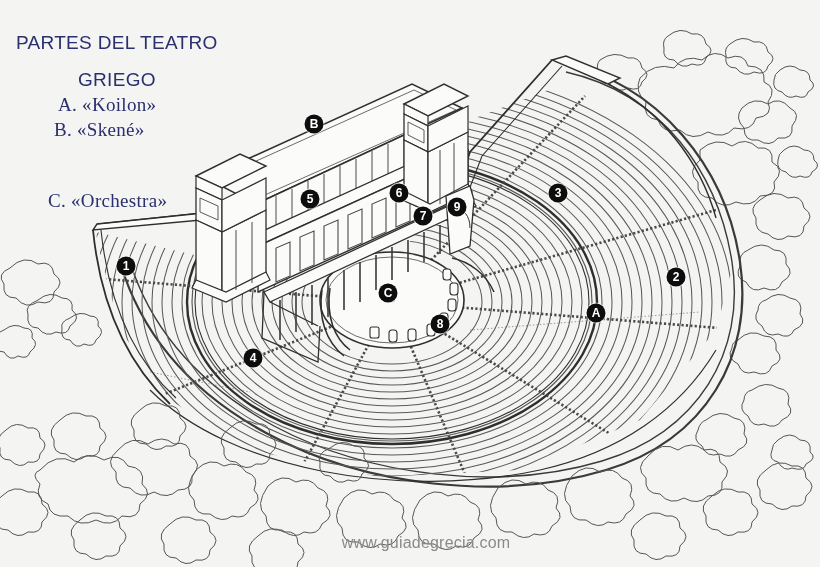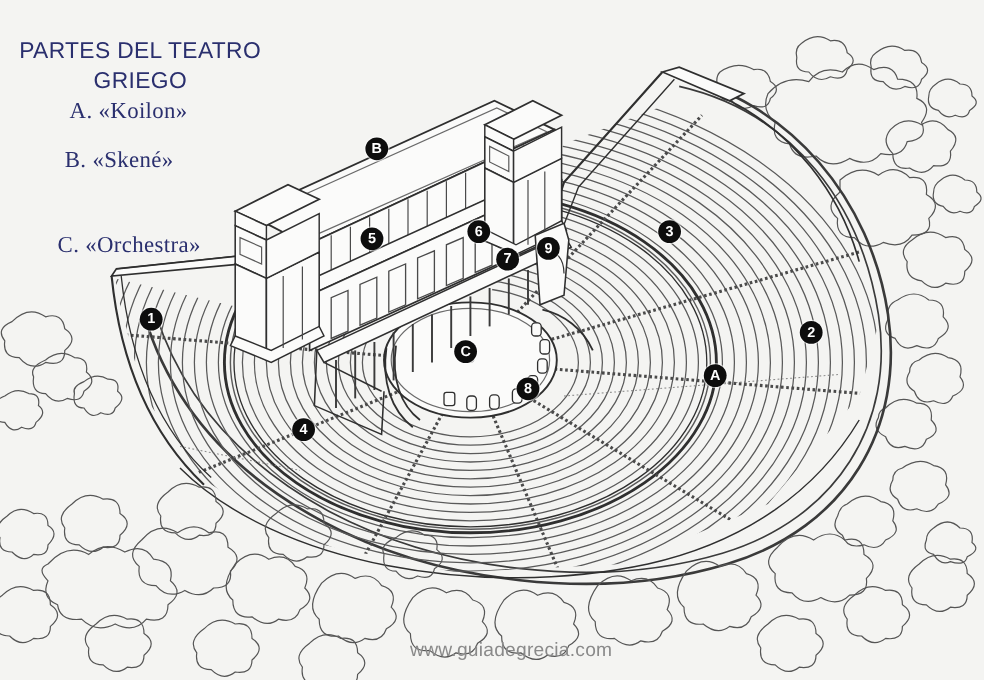--- a/index.html
+++ b/index.html
@@ -18,23 +18,23 @@
     left:10px; top:30px;
     color:#2a2f6e;
     font-size:19px;
     line-height:25px;
     letter-spacing:.3px;
     white-space:nowrap;
     user-select:none;
   }
   .legend .l-title{display:block;}
   .legend .l-t1{padding-left:6px;}
-  .legend .l-t2{padding-left:68px;}
+  .legend .l-t2{padding-left:68px;margin-top:12px;}
   .legend .l-item{display:block;padding-left:48px;font-family:Liberation Serif, serif;}
-  .legend .l-item.i2{padding-left:44px;margin-top:16px;}
+  .legend .l-item.i2{padding-left:44px;}
   .legend .l-item.i3{padding-left:38px;margin-top:46px;}
 
   .footer{
     position:absolute;
     left:0;right:0;
     top:534px;
     text-align:center;
     color:#8a8a8a;
     font-size:16px;
     letter-spacing:.2px;

